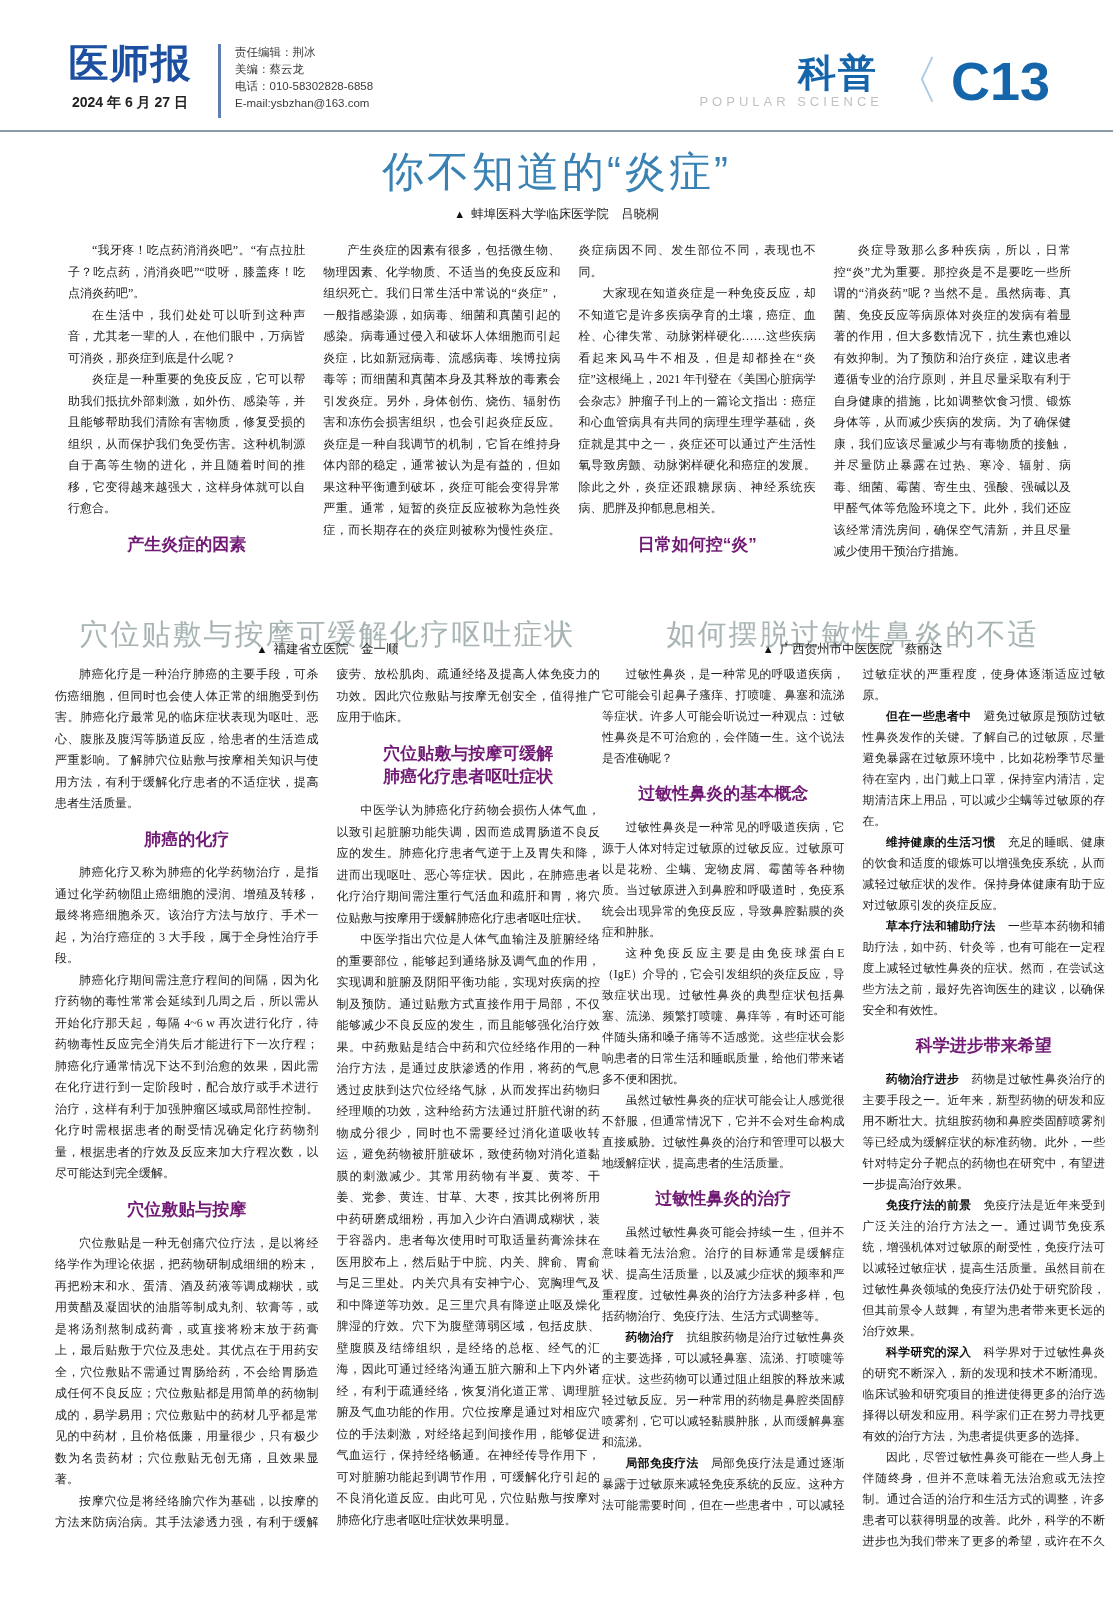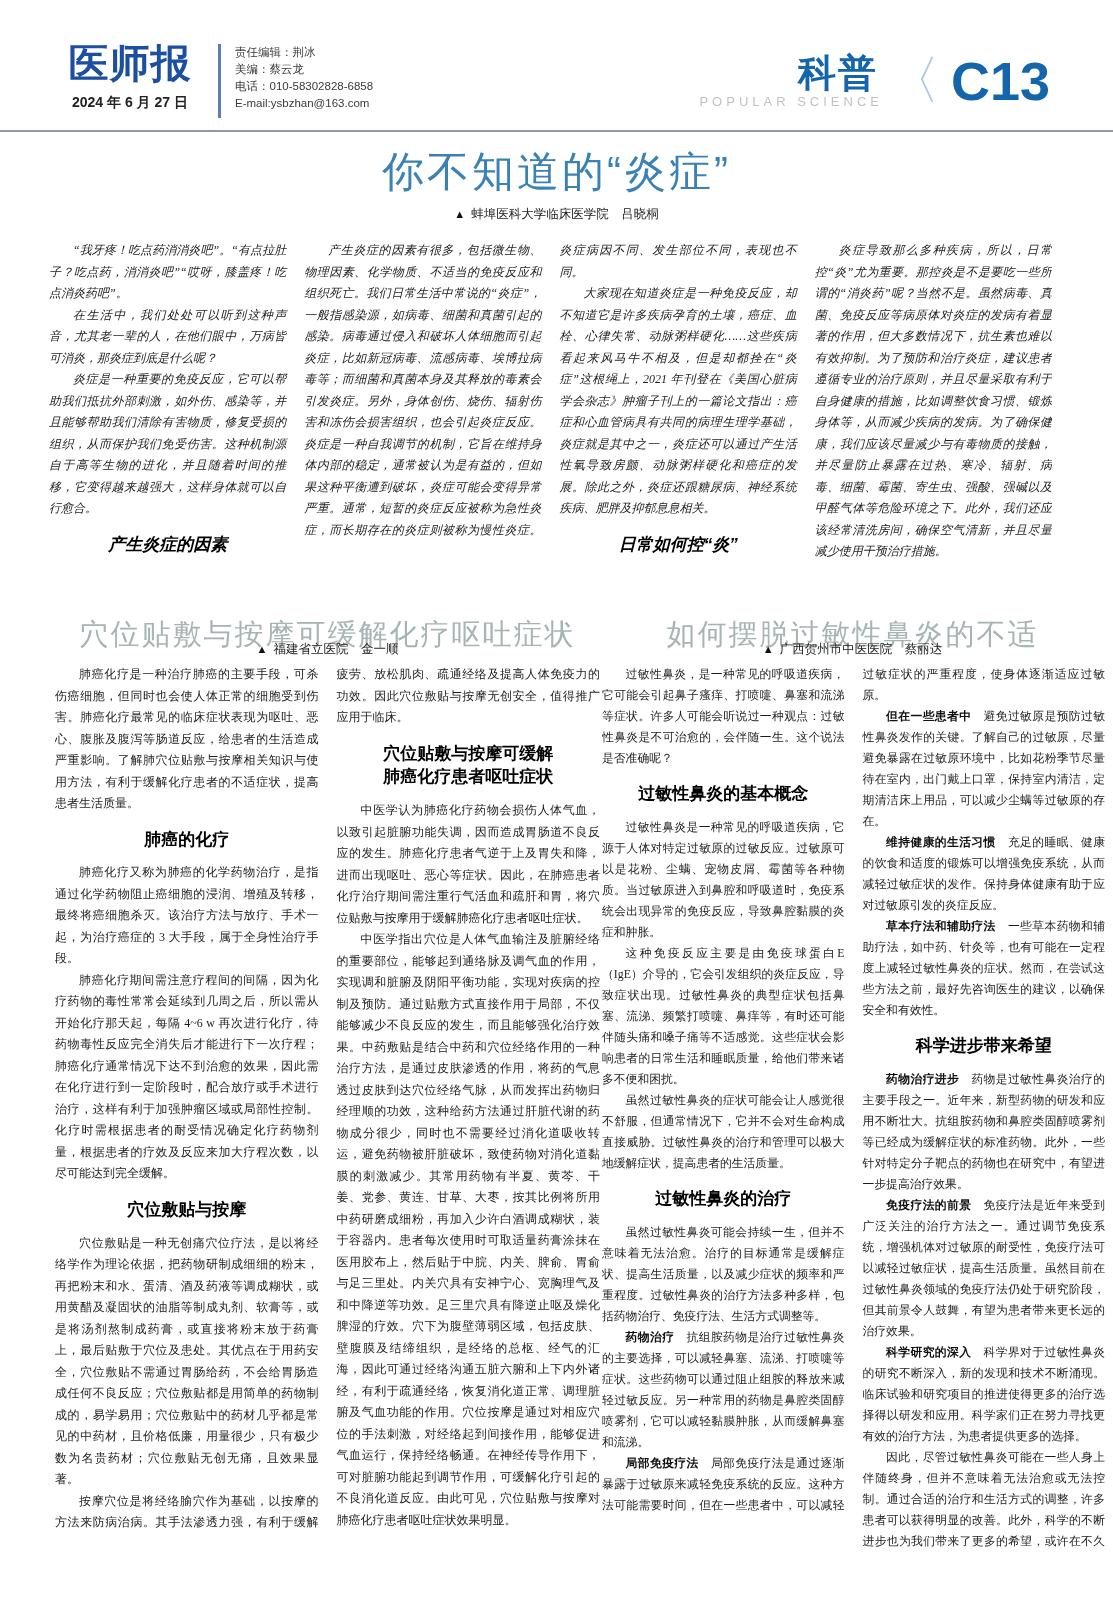--- a/index.html
+++ b/index.html
@@ -32,25 +32,25 @@
     font-size:42px; color:#3b82b4; letter-spacing:3px;
   }
   .author-line { font-family:Liberation Sans, sans-serif; font-size:12.5px; color:#222; text-align:center; }
   .author-line .tri { color:#111; font-size:11px; margin-right:6px; }
   .main-author { position:absolute; top:206px; left:0; width:100%; }
 
   .art-cols { text-align:justify; font-size:12px; line-height:21.5px; }
   .art-cols p { margin:0; text-indent:2em; }
   .sec-h {
     font-family:"Liberation Sans","DejaVu Sans",sans-serif; font-weight:bold;
-    color:#000000; font-size:17px; text-align:center; text-indent:0;
+    color:#701a75; font-size:17px; text-align:center; text-indent:0;
     margin:13px 0 11px; line-height:1.4; white-space:pre-line;
   }
   .lead { font-family:"Liberation Sans",sans-serif; font-weight:bold; color:#111; }
-  .main-cols { position:absolute; top:240px; left:49px; width:1003px; height:338px; column-count:4; column-gap:18px; overflow:hidden;font-style:italic; }
+  .main-cols { position:absolute; top:240px; left:68px; width:1003px; height:338px; column-count:4; column-gap:18px; overflow:hidden; }
 
   
   .sub-title {
     font-family:"Liberation Sans","DejaVu Sans",sans-serif; font-weight:400;
     font-size:29px; color:#a8b4b4; letter-spacing:2px; text-align:center;margin-top:17px;
   }
   .left-title  { position:absolute; top:598px; left:55px;  width:545px; }
   .right-title { position:absolute; top:598px; left:600px; width:505px; }
   .left-author  { position:absolute; top:641px; left:55px;  width:545px; }
   .right-author { position:absolute; top:641px; left:600px; width:505px; }

